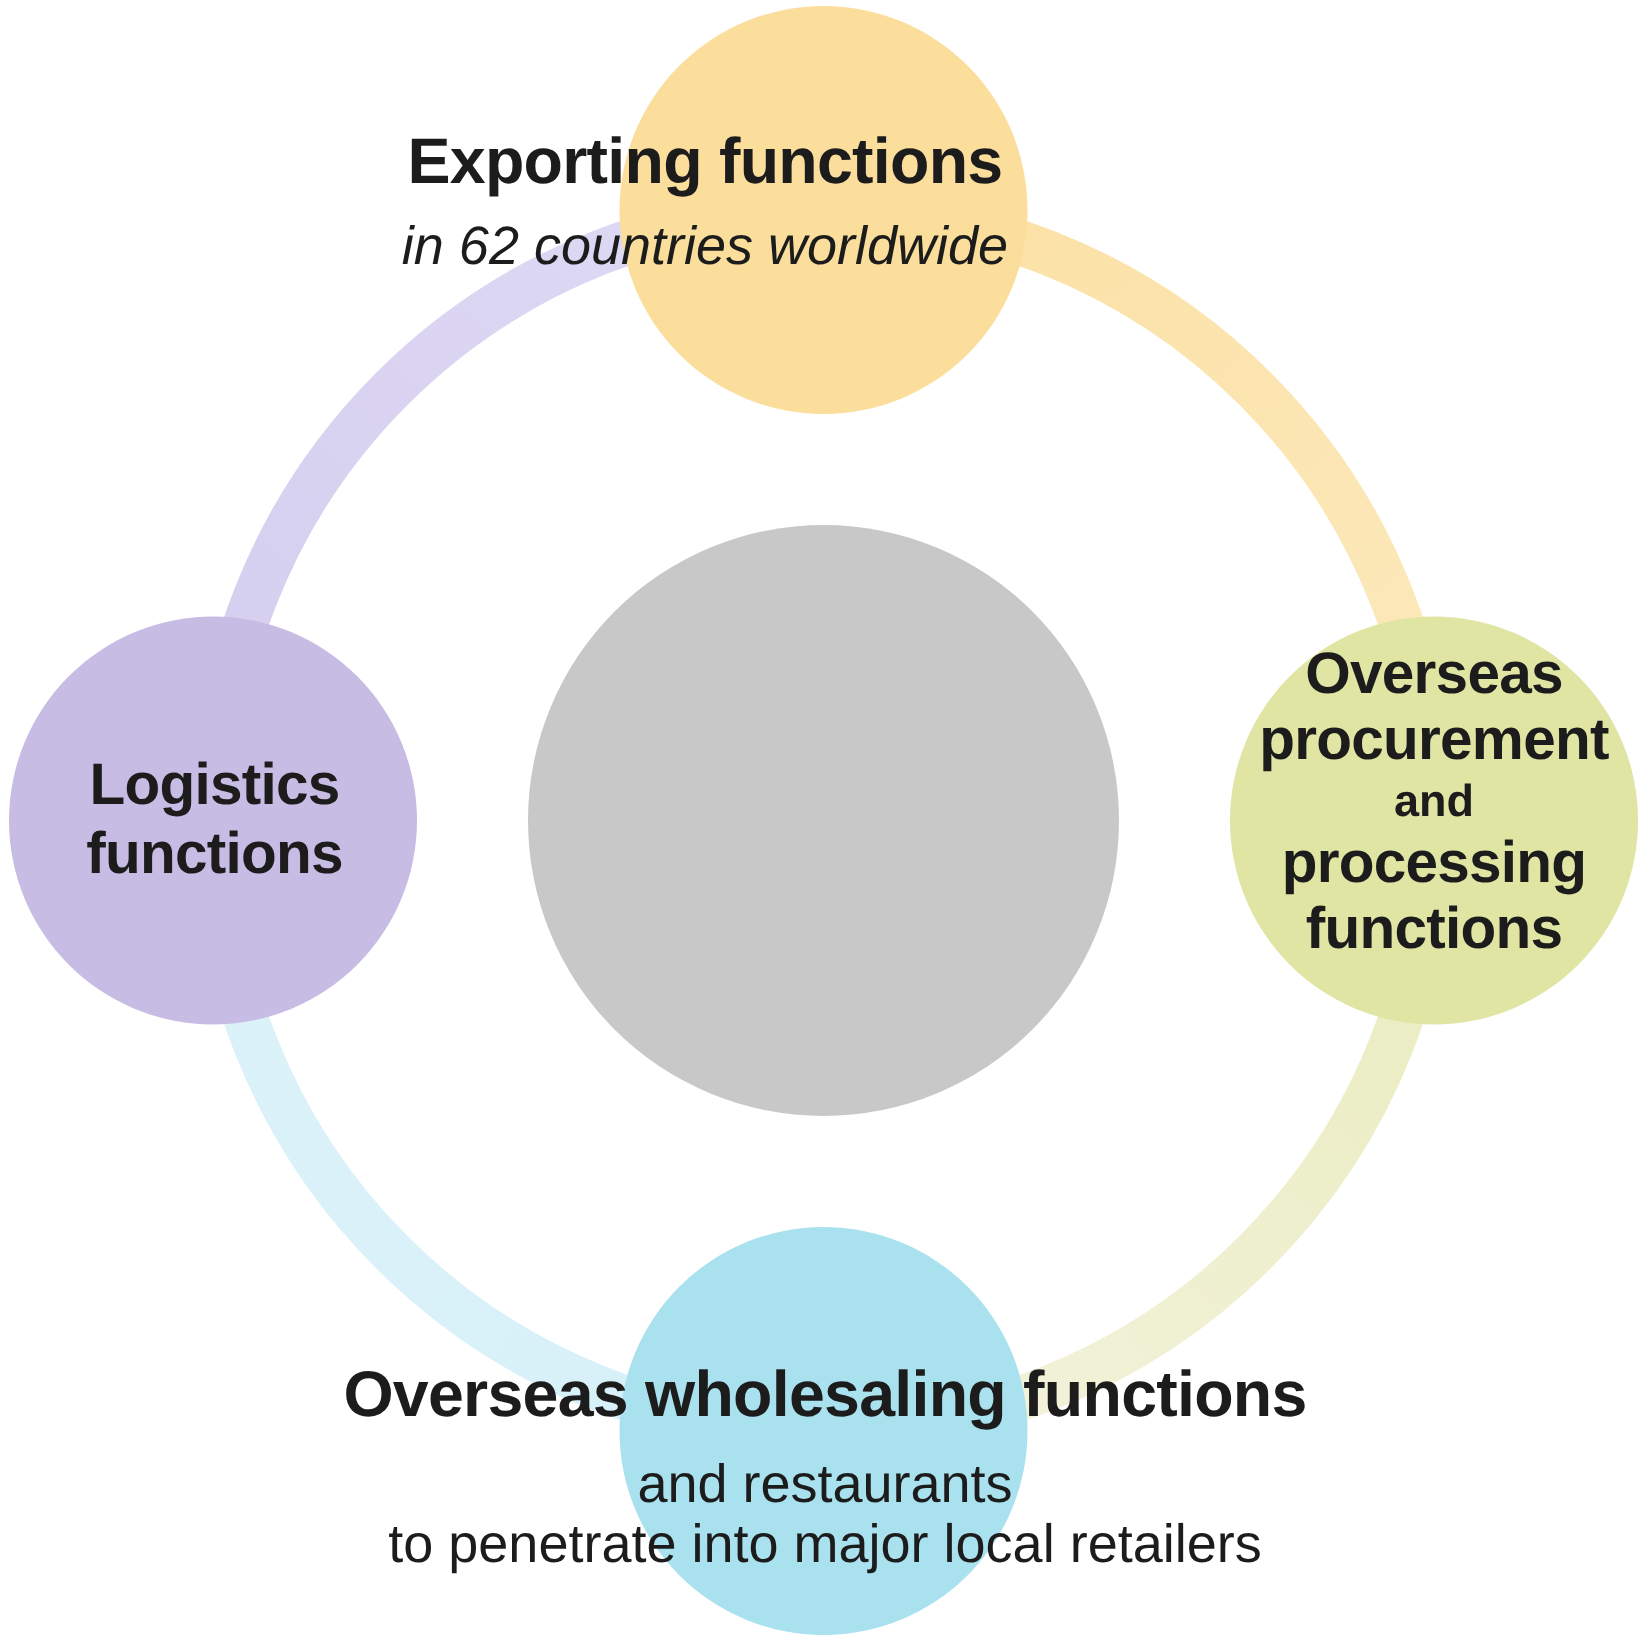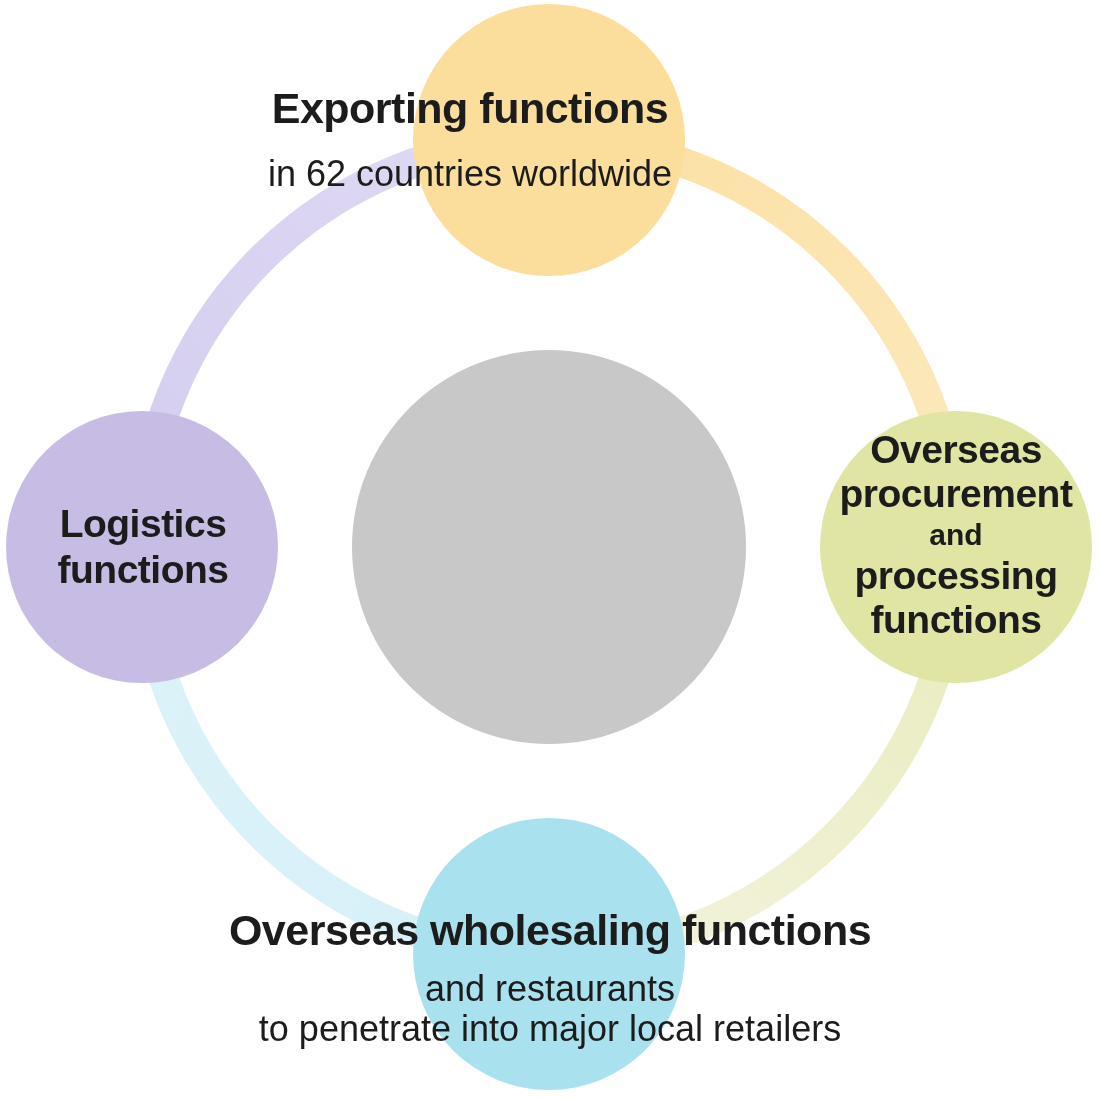--- a/index.html
+++ b/index.html
@@ -37,21 +37,21 @@
     font-size: 36px;
     font-weight: 400;
     line-height: 40px;
     white-space: nowrap;
   }
   .top-label {
     left: 0;
     width: 940px;
     top: 82px;
   }
-  .top-label .subtitle { margin-top: 20px; }
+  .top-label .subtitle { margin-top: 10px; font-style: italic; }
 
   .bottom-label {
     left: 0;
     width: 1100px;
     top: 903px;
   }
   .bottom-label .title { line-height: 54px; }
   .bottom-label .subtitle-block { margin-top: 12px; }
 
   .right-label {

